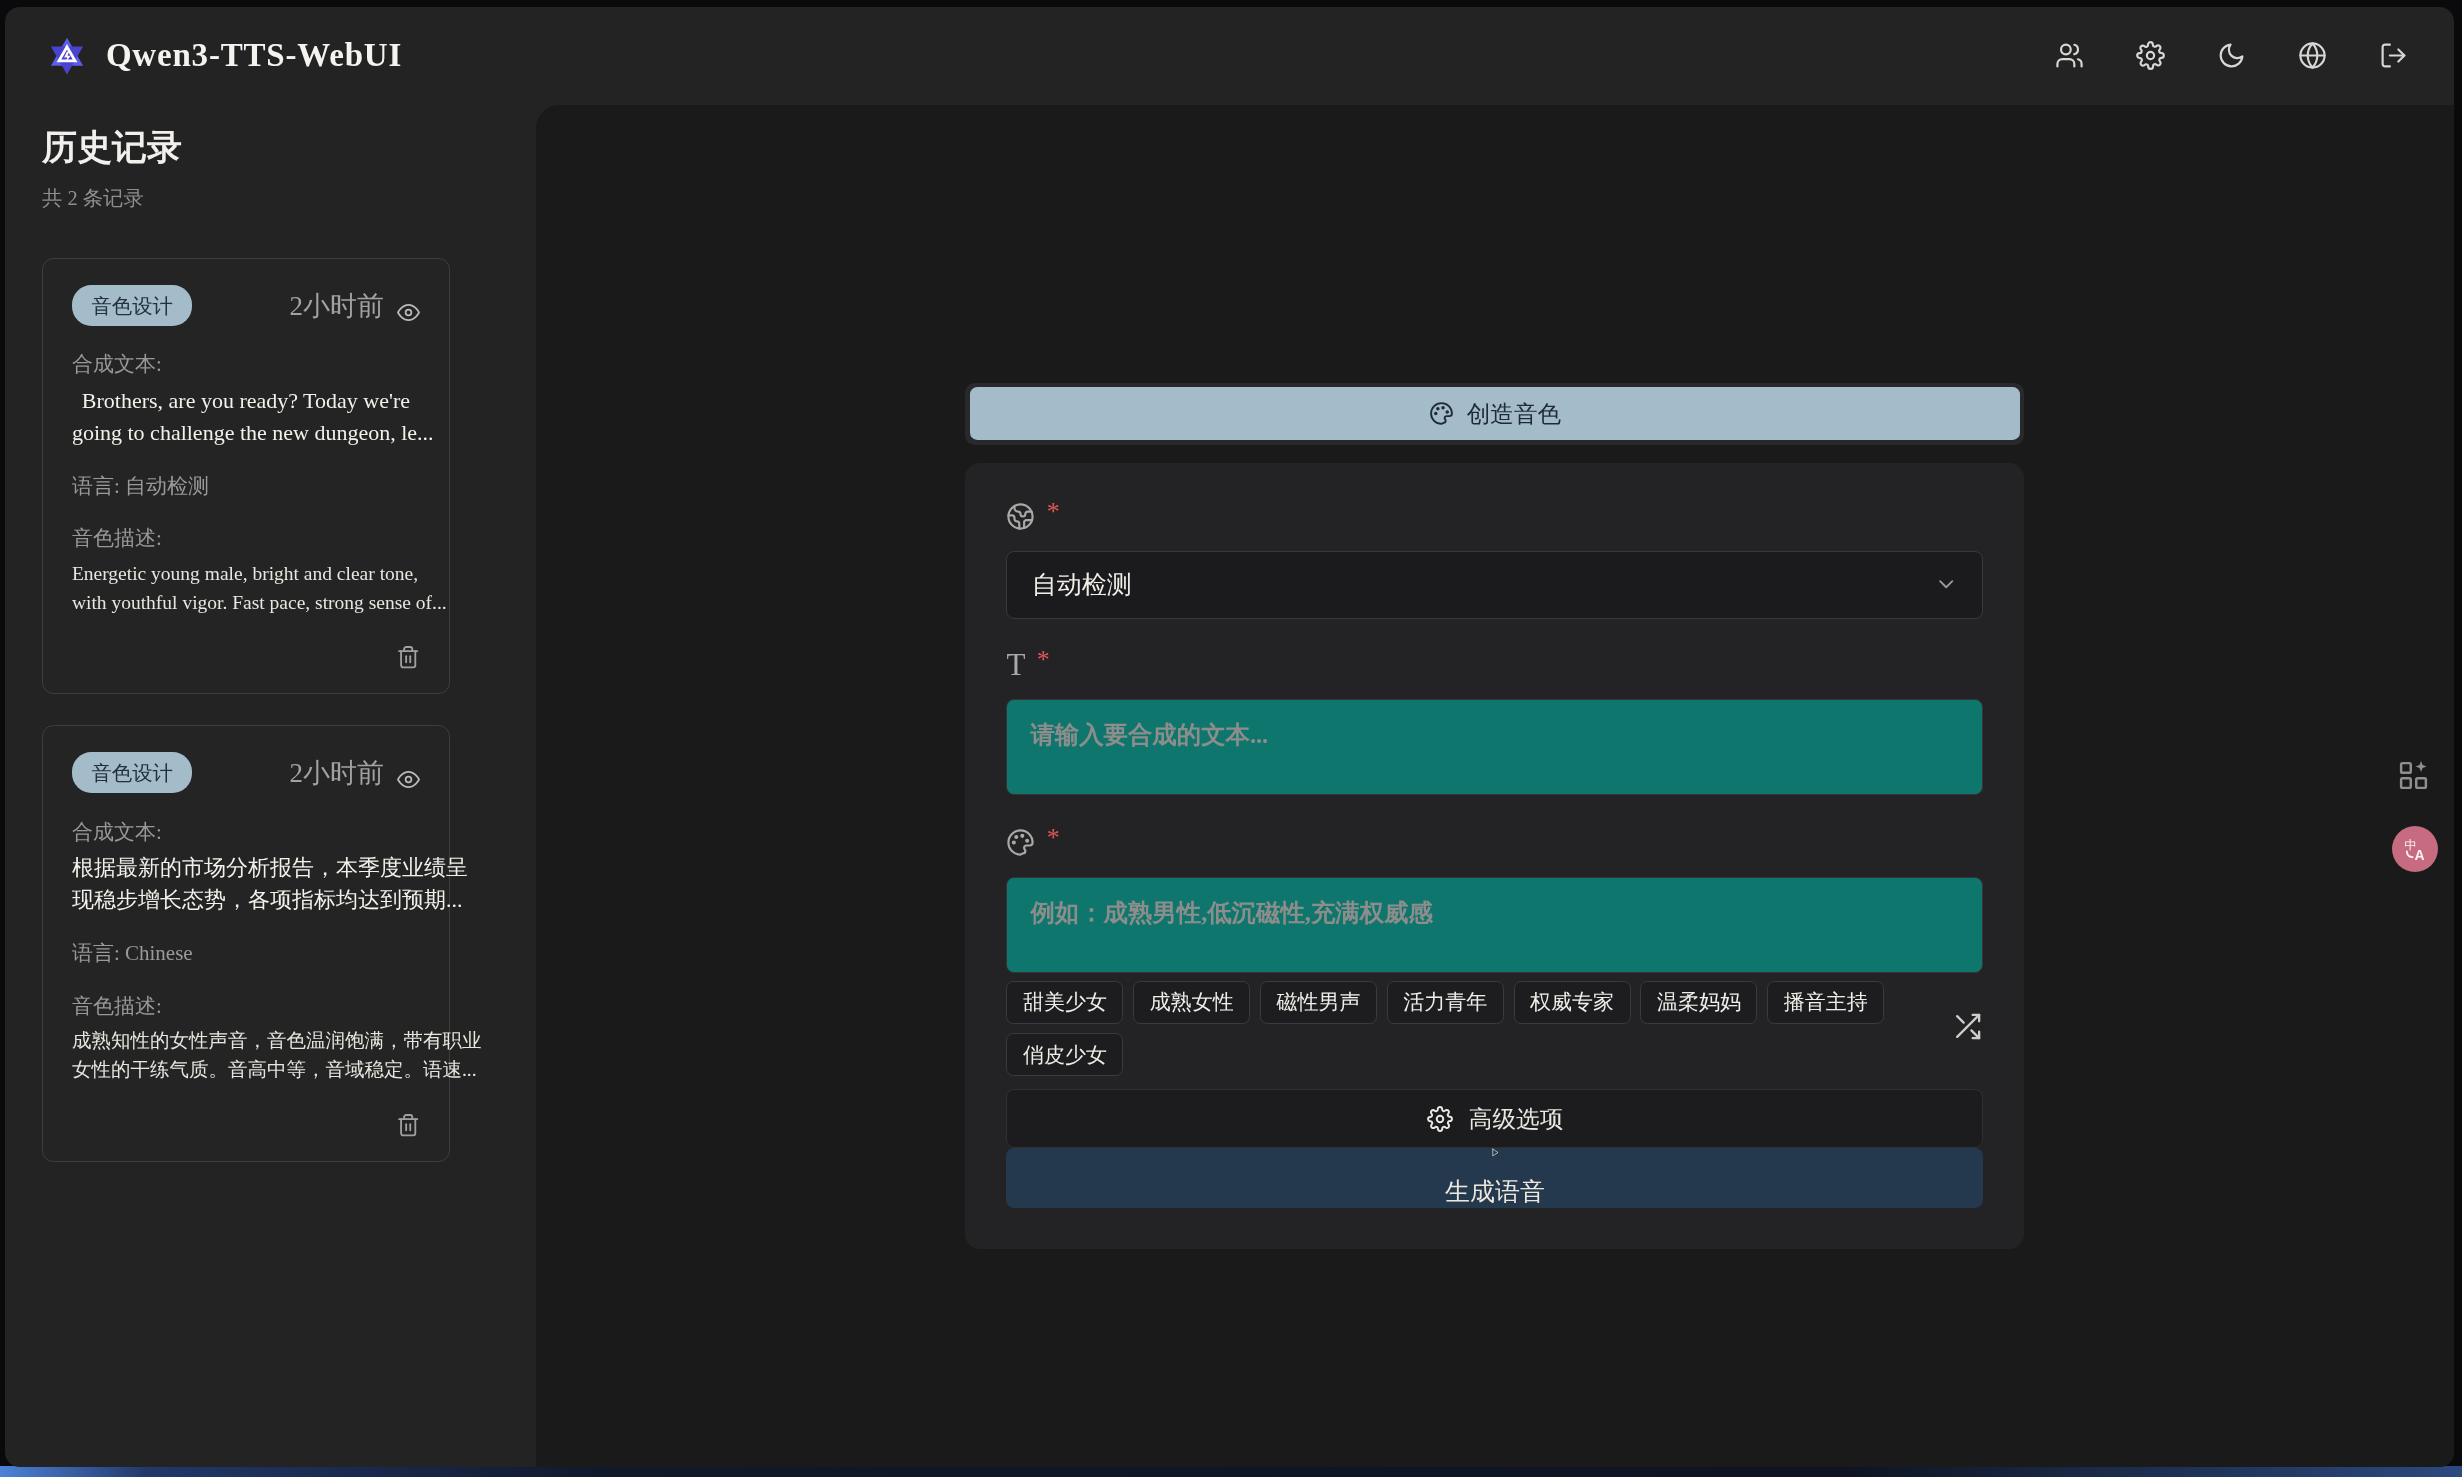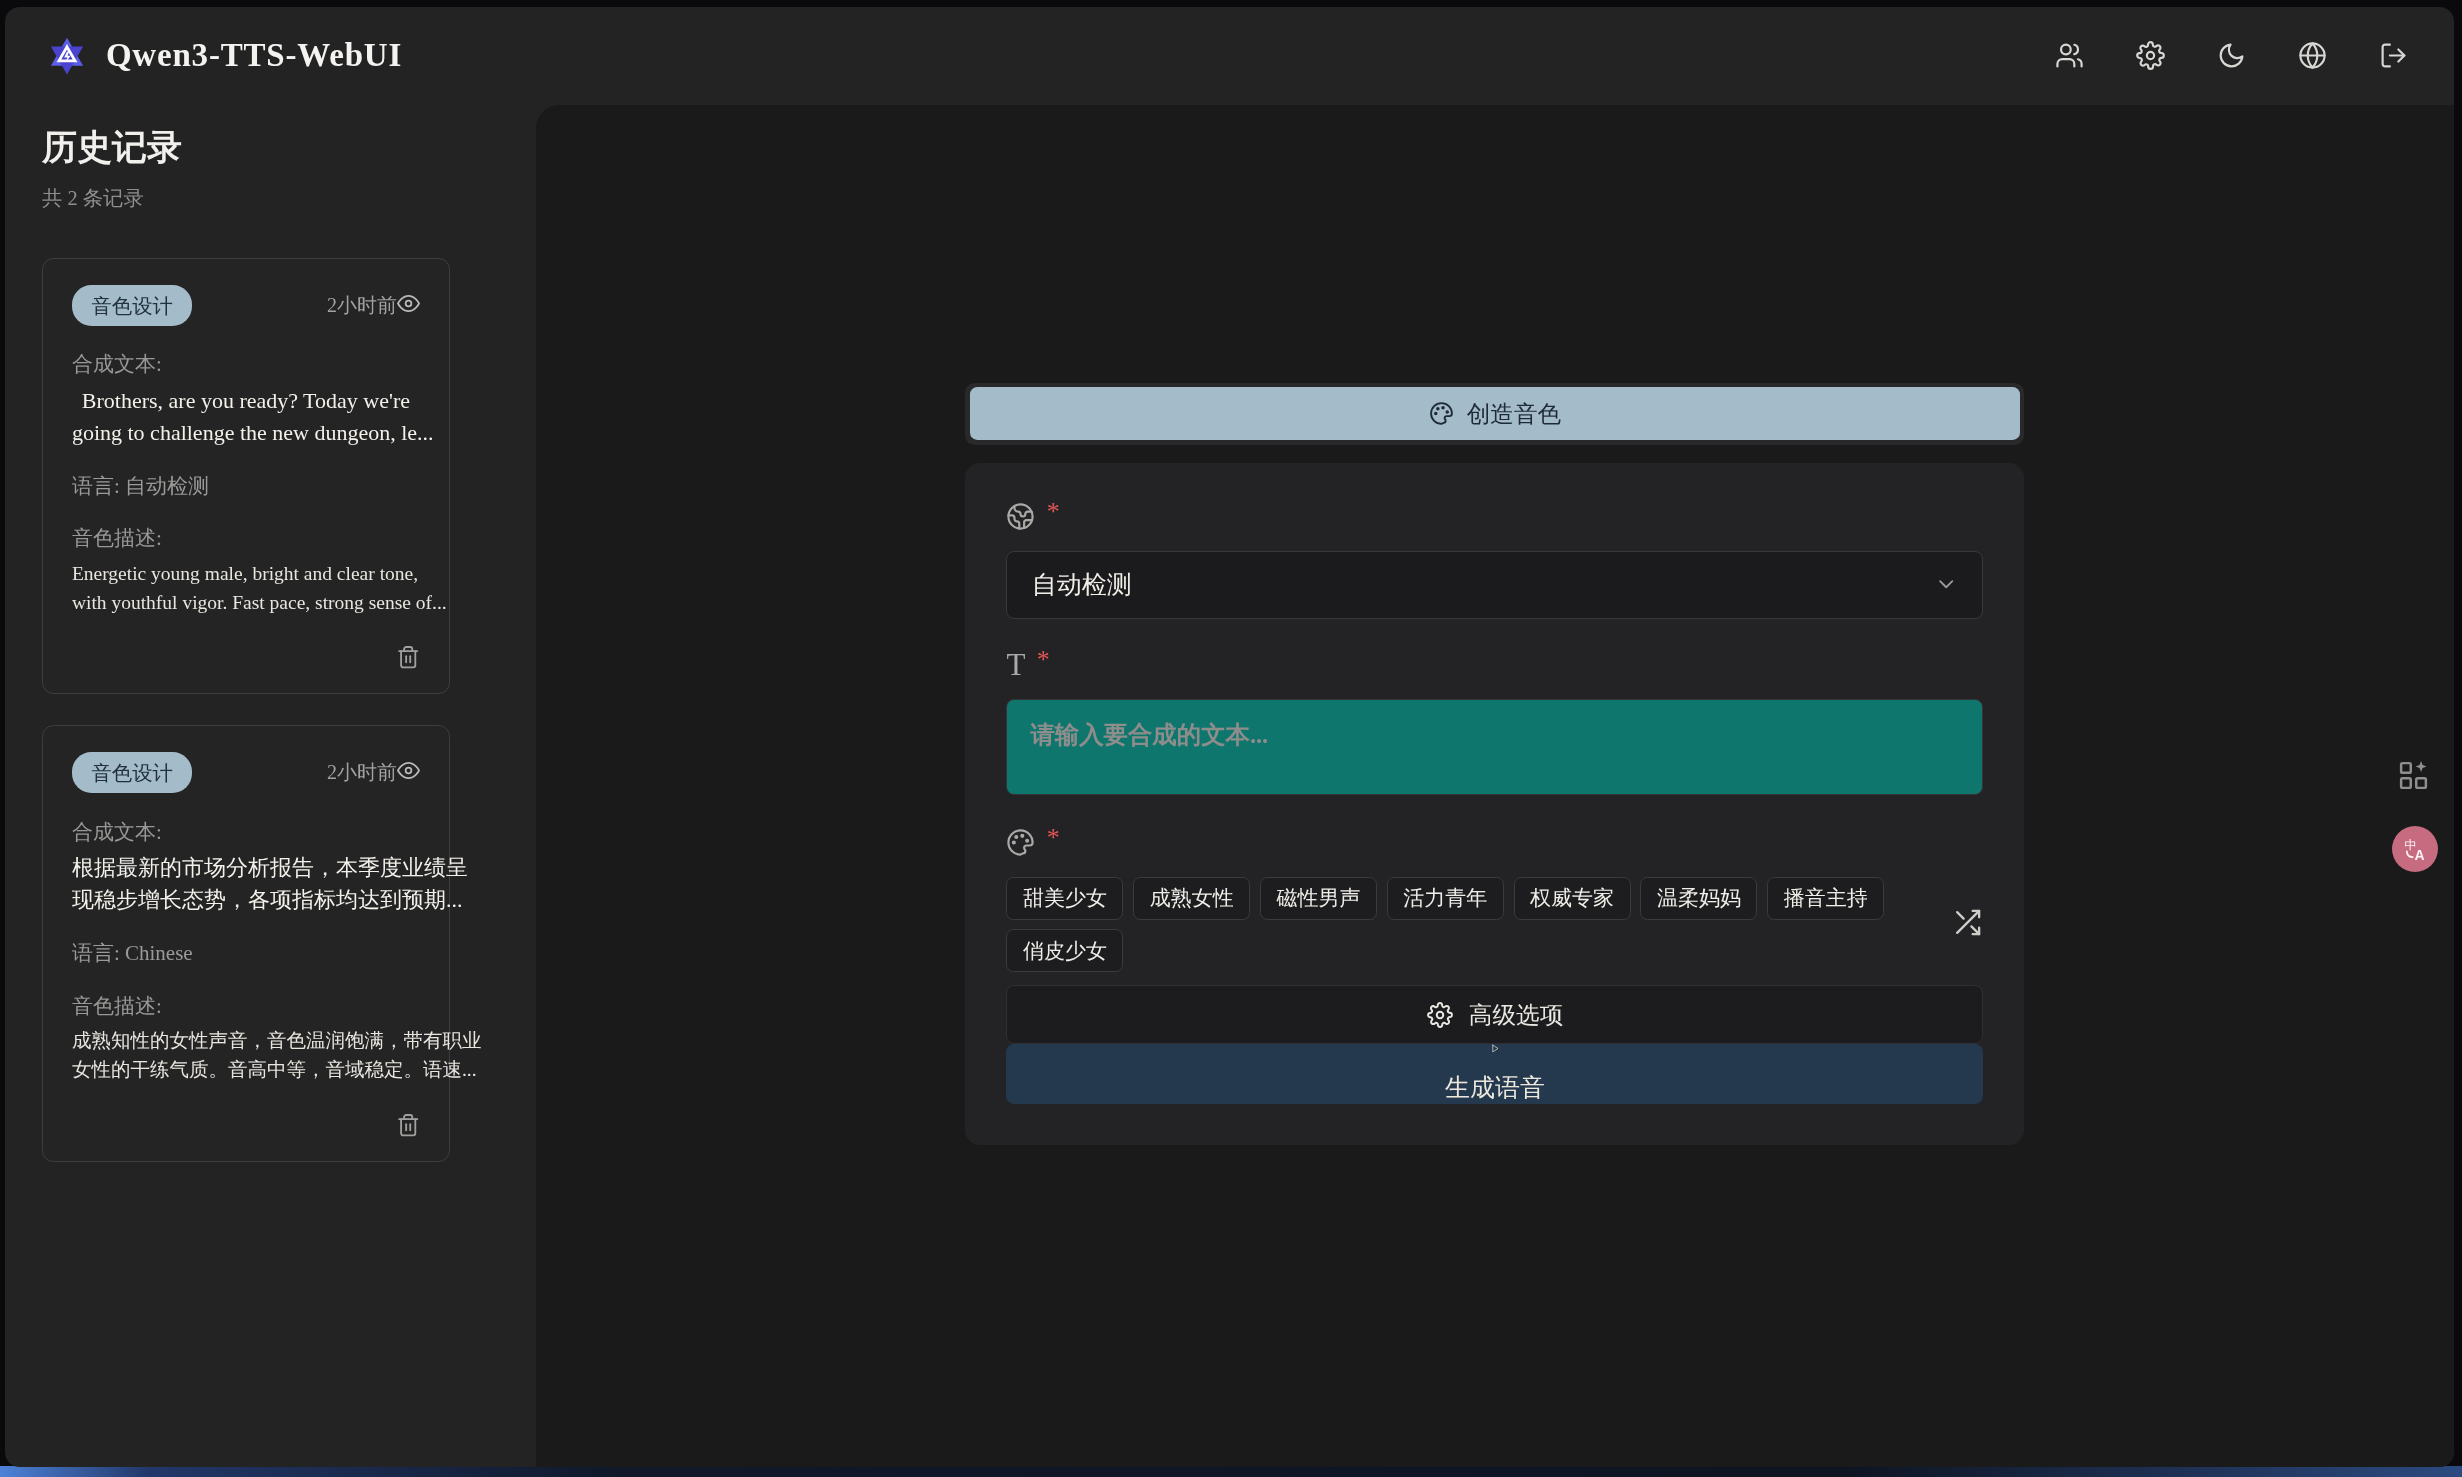--- a/index.html
+++ b/index.html
@@ -40,21 +40,21 @@
   .history-card{
     width:408px; border:0.8px solid #3e3e41; border-radius:11.4px;
     padding:26px 29px 21px 29px; margin-top:46px; background:#242425;
   }
   .history-card + .history-card{ margin-top:31px; }
   .card-top{ display:flex; align-items:center; justify-content:space-between; }
   .badge{
     background:#a4bbc9; color:#22313e; font-size:20.4px;
     padding:6.5px 19.5px; border-radius:19.5px; white-space:nowrap;
   }
-  .card-meta{ display:flex; align-items:flex-start; color:#a2a2a2; font-size:20px; }
+  .card-meta{ display:flex; align-items:flex-end; gap:13px; color:#a2a2a2; font-size:27px; }
   .card-meta svg{ width:23px; height:23px; color:#b9b9b9; }
   .field-caption{ color:#989896; font-size:21px; margin-top:24.4px; }
   .card-line{ font-size:22px; color:#f3f1ea; line-height:1.45; white-space:nowrap;text-align:center; }
   .card-line.first{ margin-top:6.5px; }
   .desc-line{ font-size:19.5px; color:#e9e6df; line-height:1.5; white-space:nowrap; }
   .desc-line.first{ margin-top:6.5px; }
   .lang-row{ margin-top:23px; color:#9a9a98; font-size:21px; }
   .card-actions{ display:flex; justify-content:flex-end; margin-top:28px; }
   .trash-btn{ background:none; border:none; color:#a0a09e; cursor:pointer; }
   .trash-btn svg{ width:24.4px; height:24.4px; }
@@ -297,20 +297,21 @@
         <div class="field-label">
           <svg viewBox="0 0 24 24" fill="none" stroke="currentColor" stroke-width="1.8" stroke-linecap="round" stroke-linejoin="round">
             <path d="M12 22a10 10 0 1 1 10-10c0 1.38-1.12 2.5-2.5 2.5H17a2 2 0 0 0-2 2c0 .5.2.95.52 1.28.33.34.48.8.48 1.22a2 2 0 0 1-2 2z"></path>
             <circle cx="13.5" cy="6.5" r="0.8" fill="currentColor"></circle>
               <circle cx="17.5" cy="10.5" r="0.8" fill="currentColor"></circle>
             <circle cx="8.5" cy="7.5" r="0.8" fill="currentColor"></circle>
               <circle cx="6.5" cy="12" r="0.8" fill="currentColor"></circle>
           </svg>
           <span class="req">*</span>
         </div>
+        <textarea class="textarea-desc" placeholder="例如：成熟男性,低沉磁性,充满权威感" style=""></textarea>
 
         <div class="tags-wrap">
           <div class="tags">
             <button class="tag">甜美少女</button>
             <button class="tag">成熟女性</button>
             <button class="tag">磁性男声</button>
             <button class="tag">活力青年</button>
             <button class="tag">权威专家</button>
             <button class="tag">温柔妈妈</button>
             <button class="tag">播音主持</button>

